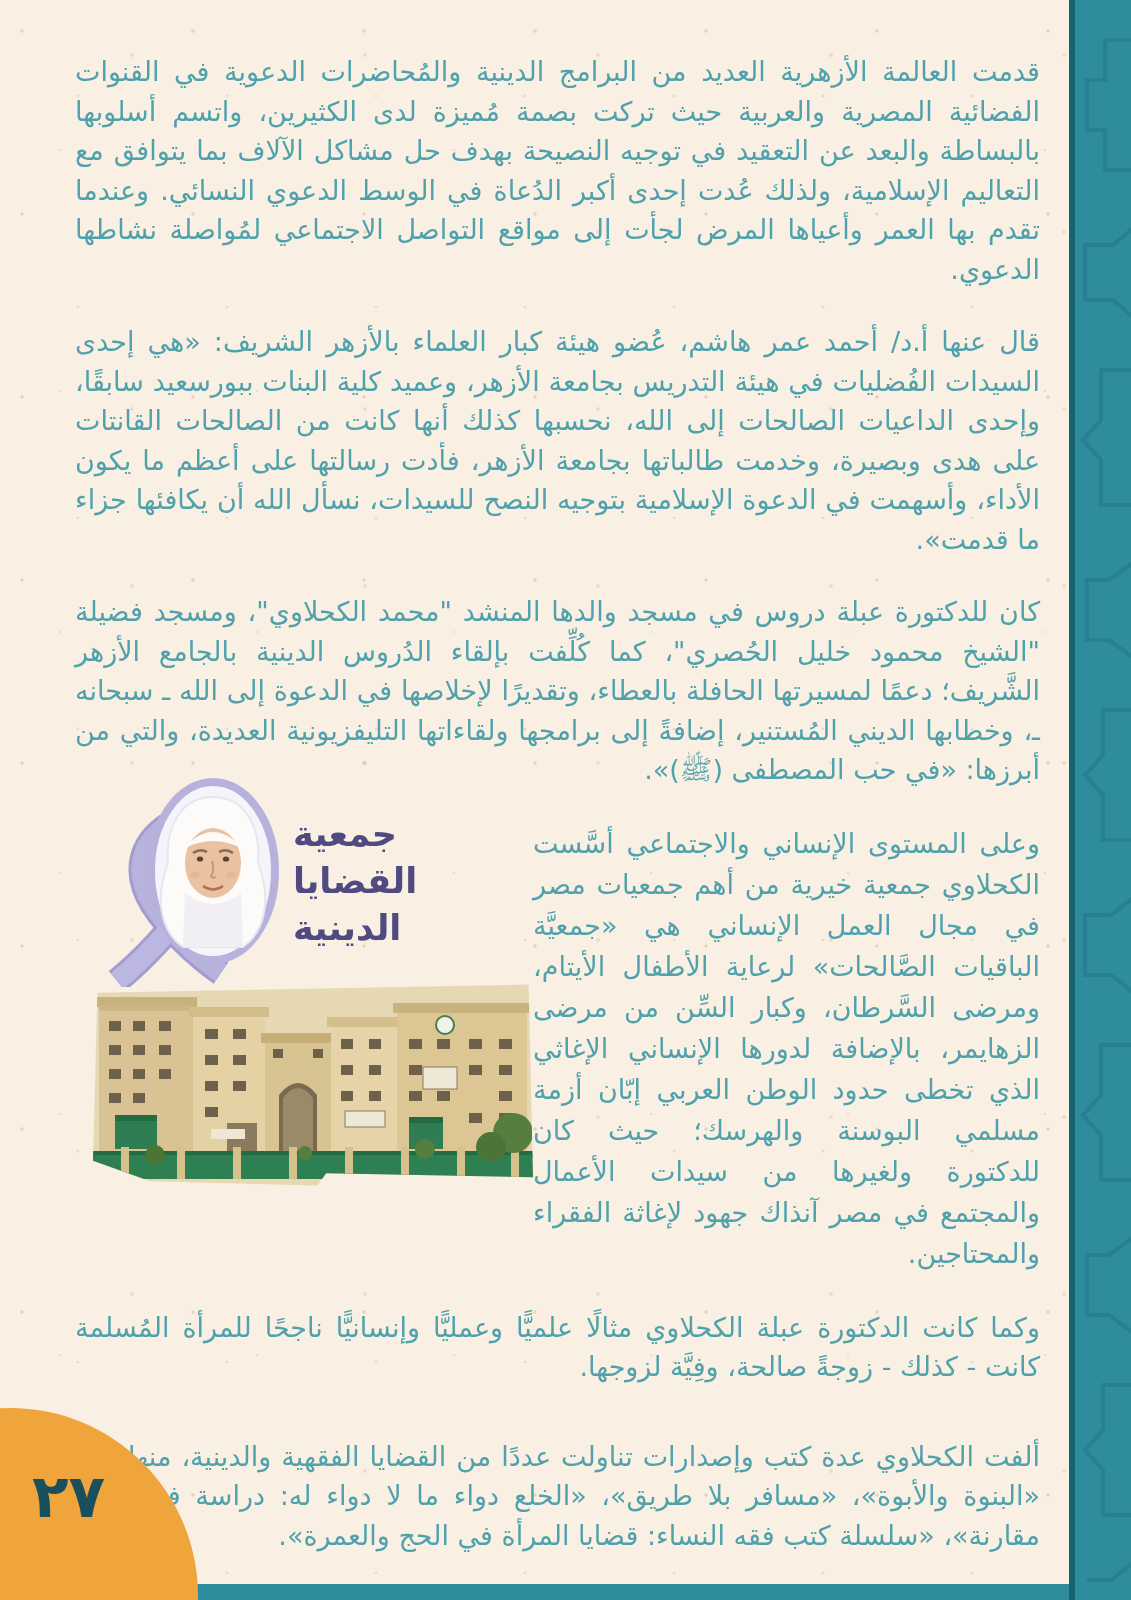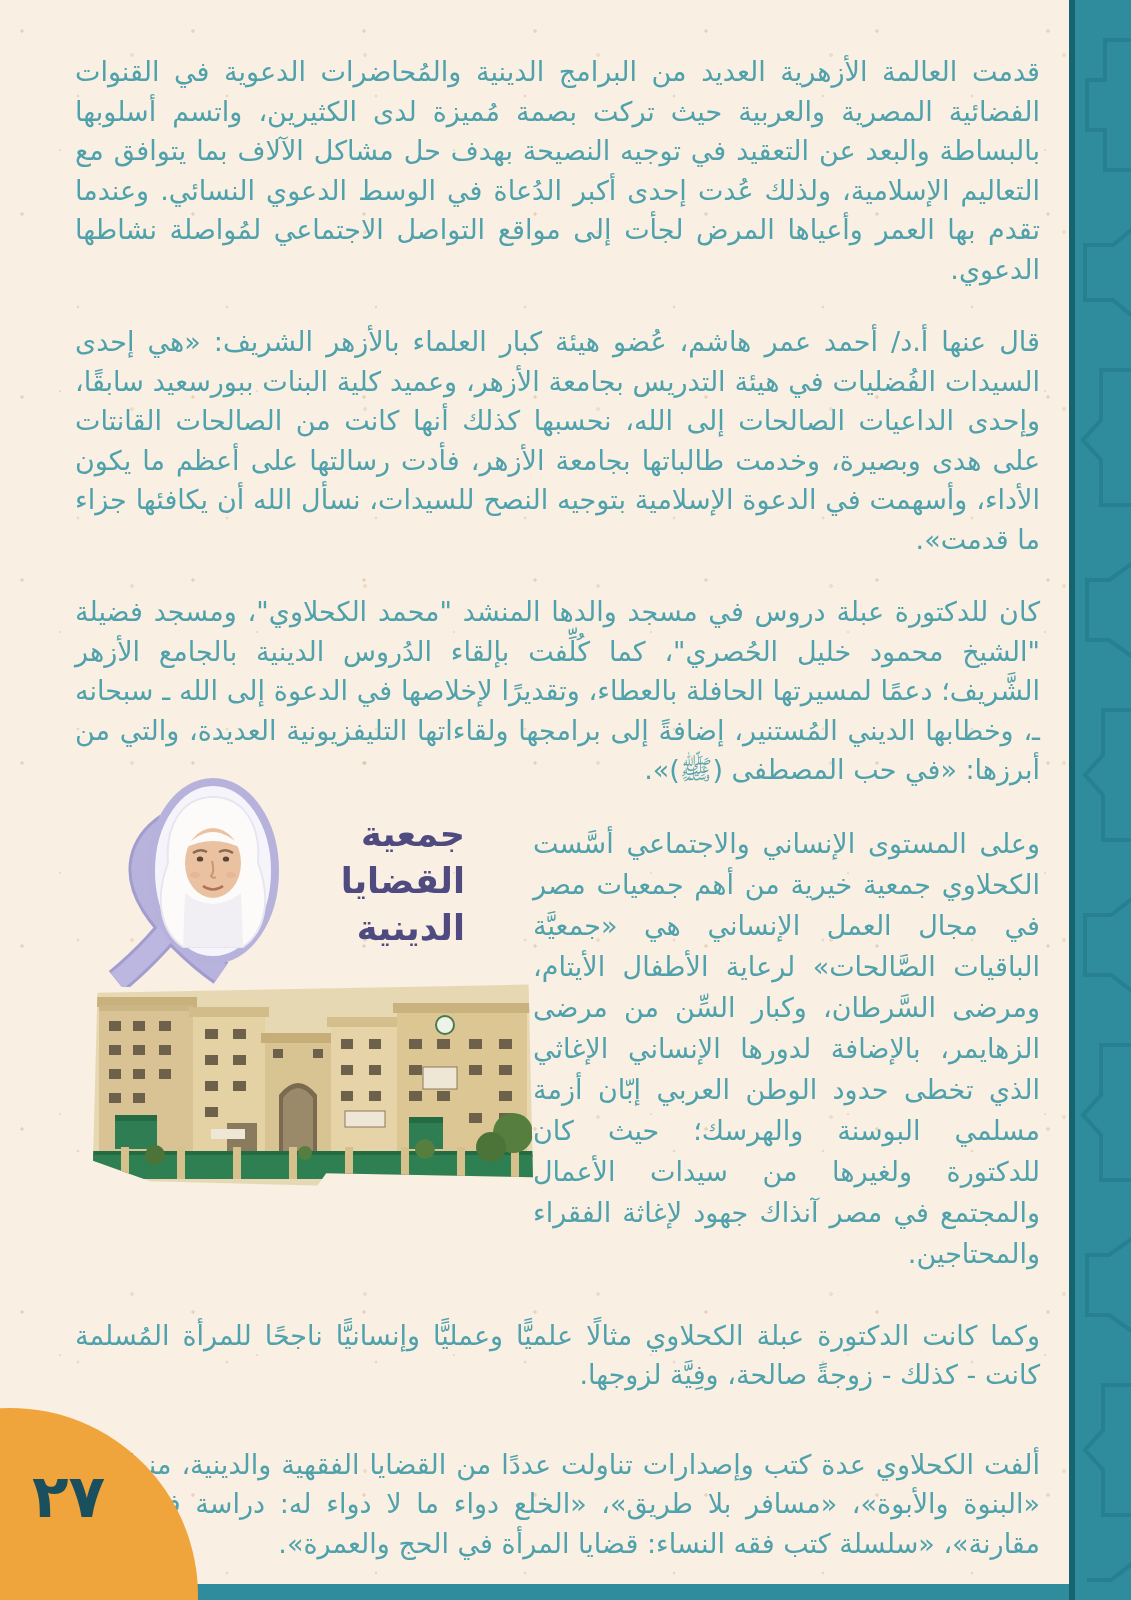--- a/index.html
+++ b/index.html
@@ -44,31 +44,31 @@
     margin:0 0 33px 0;
     color:#4fa1ac;
     font-size:27px;line-height:39.5px;
     text-align:justify;text-justify:inter-word;
     letter-spacing:0;
   }
   .para.last{margin-bottom:0;margin-left:44px;}
   .para.p5{margin-top:14px;margin-bottom:50px;}
   
   .wrap-section{overflow:visible;}
-  .wrap-section .para{line-height:41px;margin-bottom:28px;}
+  .wrap-section .para{line-height:41px;margin-bottom:20px;}
   .media-block{
     float:left;width:458px;margin:-56px 0 8px 0;padding-left:14px;
     box-sizing:border-box;
   }
   .portrait-row{position:relative;height:212px;}
   .ribbon{position:absolute;left:6px;top:48px;width:152px;height:172px;}
   .oval-portrait{position:absolute;left:56px;top:8px;width:136px;height:192px;}
   .assoc-label{
     position:absolute;left:204px;top:44px;width:172px;
-    text-align:right;color:#4f4a80;font-weight:bold;
+    text-align:left;color:#4f4a80;font-weight:bold;
     font-size:35px;line-height:47px;
   }
   .building{
     width:440px;height:205px;margin-top:4px;
     clip-path:polygon(1% 5%, 99% 1%, 100% 95%, 53% 93%, 51% 99%, 13% 97%, 0 87%);
   }
   .building svg{width:100%;height:100%;display:block;}
   .clear{clear:both;}
 </style>
 </head>

